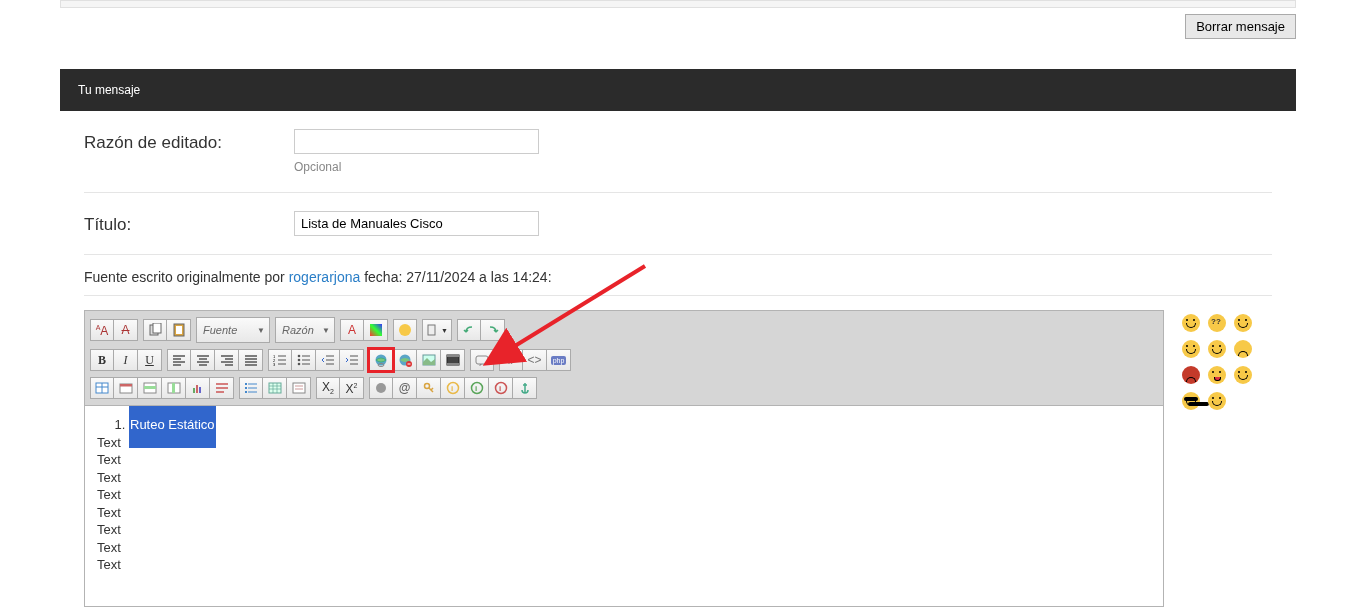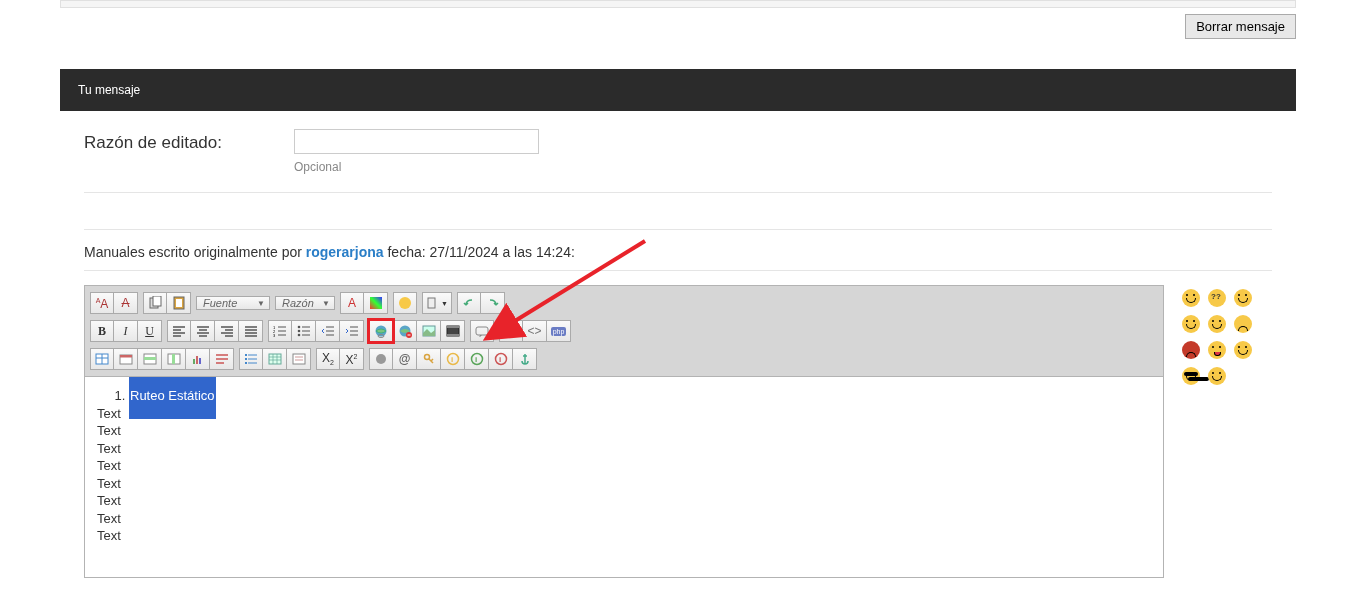--- a/index.html
+++ b/index.html
@@ -9,29 +9,29 @@
 .delete-row { display: flex; justify-content: flex-end; margin-bottom: 30px; padding-right: 0; }
 .btn-delete { background: #e8e8e8; border: 1px solid #aaa; padding: 4px 10px; font-size: 13px; cursor: pointer; }
 .panel-header { background: #2b2b2b; color: #fff; padding: 14px 18px; font-size: 12px; }
 .panel-body { padding: 0 24px; }
 .form-row { display: flex; align-items: flex-start; padding: 18px 0; border-bottom: 1px solid #e5e5e5; }
 .form-label { width: 210px; padding-top: 4px; font-size: 17px; }
 .form-input-col { flex: 1; }
 .text-input { width: 245px; padding: 4px 6px; border: 1px solid #ccc; font-size: 13px; }
 .helper { color: #888; font-size: 12px; margin-top: 6px; }
 .orig-msg-row { padding: 14px 0 10px; font-size: 14px; border-bottom: 1px solid #e5e5e5; }
-.orig-msg-row a { color: #2a7ec7; text-decoration: none; font-weight: bold; }
+.orig-msg-row a { color: #2a7ec7; text-decoration: none; }
 .editor-wrap { display: flex; gap: 18px; padding: 14px 0; }
 .editor-box { flex: 1; border: 1px solid #b3b3b3; background: #fff; }
 .toolbar { background: #d6d6d6; border-bottom: 1px solid #b3b3b3; padding: 6px 5px 0 5px; position: relative; }
 .tb-row { display: flex; flex-wrap: wrap; gap: 5px; margin-bottom: 6px; align-items: center; }
 .tb-group { display: flex; gap: 0; }
 .tb-btn { width: 24px; height: 22px; background: linear-gradient(#fafafa,#e8e8e8); border: 1px solid #aaa; display: flex; align-items: center; justify-content: center; font-size: 11px; cursor: pointer; position: relative; }
 .tb-btn + .tb-btn { border-left: none; }
-.tb-select { background: linear-gradient(#fafafa,#e8e8e8); border: 1px solid #aaa; padding: 2px 18px 2px 6px; font-size: 11px; font-style: italic; color: #666; position: relative; cursor: pointer; height: 14px; display: flex; align-items: center; }
+.tb-select { background: linear-gradient(#fafafa,#e8e8e8); border: 1px solid #aaa; padding: 2px 18px 2px 6px; font-size: 11px; font-style: italic; color: #666; position: relative; cursor: pointer; height: 26px; display: flex; align-items: center; }
 .tb-select::after { content: '▼'; position: absolute; right: 4px; font-size: 8px; color: #666; font-style: normal; }
 .highlighted { outline: 3px solid #e8232a; outline-offset: -1px; z-index: 5; }
 .arrow-svg { position: absolute; top: -50px; left: 370px; width: 200px; height: 110px; pointer-events: none; z-index: 10; }
 .editor-content { padding: 10px 12px; min-height: 200px; font-size: 13px; line-height: 1.35; }
 .editor-content ol { margin-left: 32px; }
 .sel-text { background: #3166cc; color: #fff; padding: 16px 1px; }
 .content-line { margin-left: 0; }
 .emoji-col { width: 90px; display: flex; flex-direction: column; gap: 8px; padding-top: 4px; }
 .emoji-row { display: flex; gap: 8px; }
 .emoji { width: 18px; height: 18px; border-radius: 50%; display: inline-block; background: #f7c948; position: relative; cursor: pointer; }
@@ -65,24 +65,28 @@
 
     <div class="form-row">
       <div class="form-label">Razón de editado:</div>
       <div class="form-input-col">
         <input class="text-input" type="text" value="" style="">
         <div class="helper">Opcional</div>
       </div>
     </div>
 
     <div class="form-row">
+      <div class="form-label">Título:</div>
+      <div class="form-input-col">
+        <input class="text-input" type="text" value="Lista de Manuales Cisco" style="">
+      </div>
     </div>
 
     <div class="orig-msg-row">
-      <span>Manuales escrito originalmente por </span><a href="#">rogerarjona</a><span> fecha: </span><span>27/11/2024</span><span> a las </span><span>14:24</span><span>:</span>
+      <span>Fuente escrito originalmente por </span><a href="#">rogerarjona</a><span> fecha: </span><span>27/11/2024</span><span> a las </span><span>14:24</span><span>:</span>
     </div>
 
     <div class="editor-wrap">
       <div class="editor-box">
         <div class="toolbar">
 
           <svg class="arrow-svg" viewBox="0 0 200 110">
             <defs>
                 <marker id="ah" markerWidth="10" markerHeight="10" refX="2" refY="5" orient="auto">
                   <path d="M0,0 L10,5 L0,10 Z" fill="#e8232a"></path>

